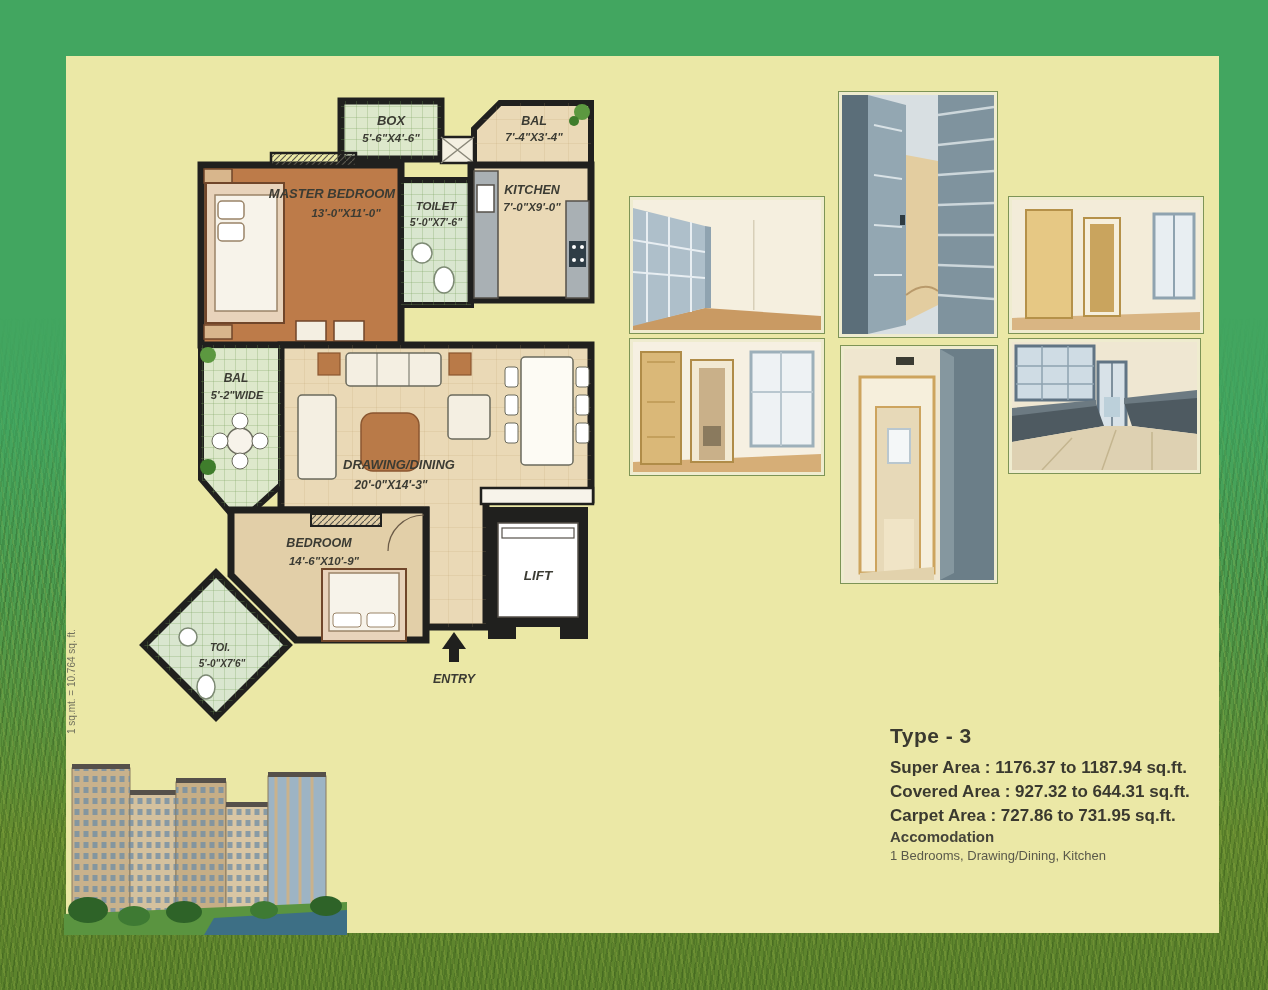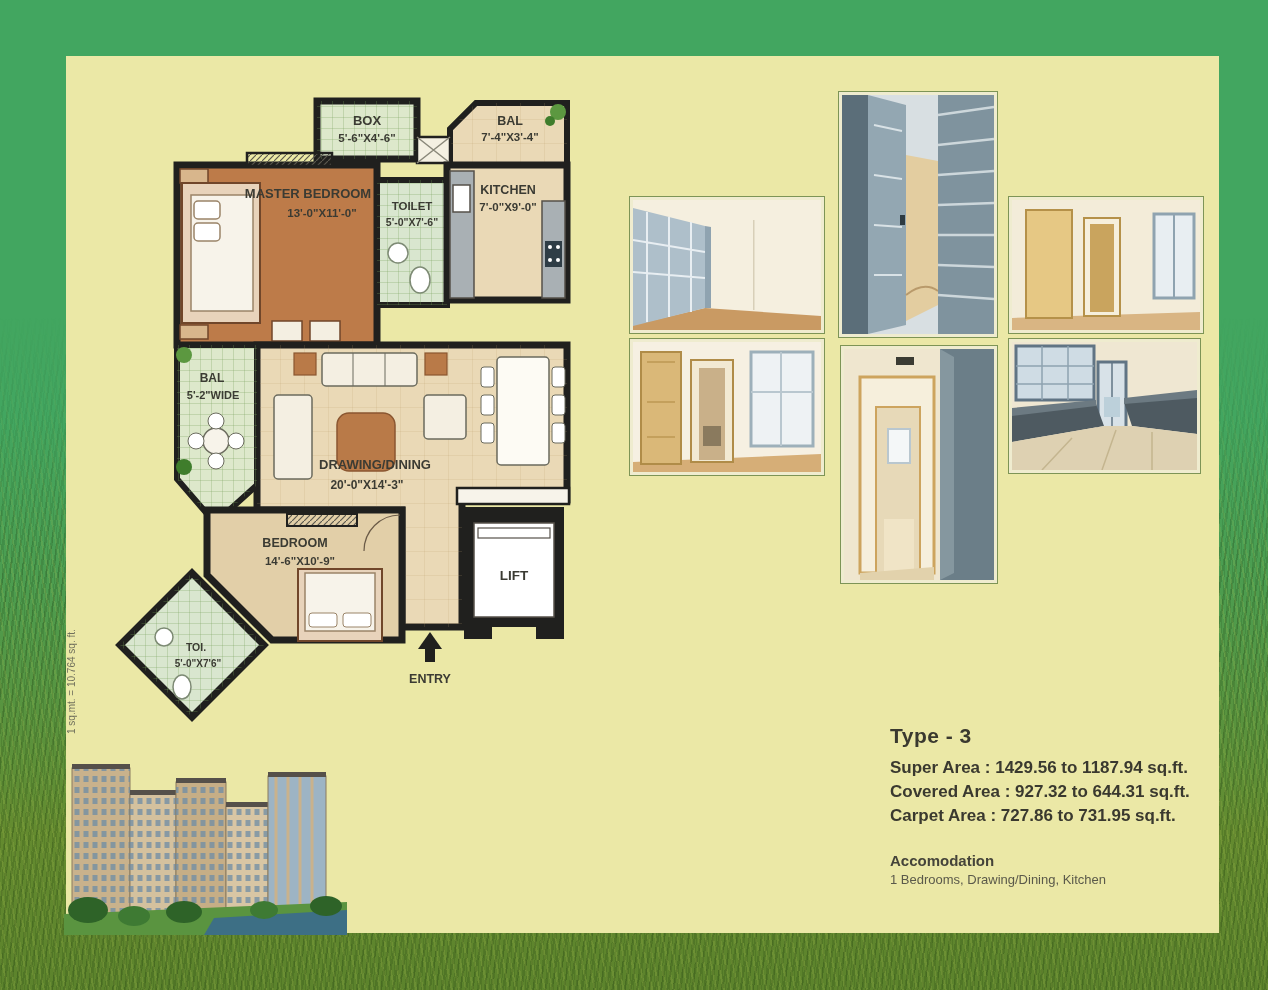--- a/index.html
+++ b/index.html
@@ -16,38 +16,38 @@
       repeating-linear-gradient(100deg, rgba(30,60,15,.20) 0 2px, transparent 2px 6px),
       repeating-linear-gradient(78deg, rgba(175,195,85,.18) 0 2px, transparent 2px 7px),
       repeating-linear-gradient(93deg, rgba(20,50,10,.14) 0 1px, transparent 1px 4px);
     -webkit-mask-image:linear-gradient(180deg, transparent 0 32%, #000 58% 100%);
     mask-image:linear-gradient(180deg, transparent 0 32%, #000 58% 100%);
   }
   .panel{
     position:absolute;left:66px;top:56px;width:1153px;height:877px;
     background:#ebe8a6;
   }
-  .plan{position:absolute;left:112px;top:95px;width:470px;height:645px;}
+  .plan{position:absolute;left:136px;top:95px;width:470px;height:645px;font-style:italic;}
   svg text{font-family:"Liberation Sans","DejaVu Sans",sans-serif;font-weight:bold;fill:#3b3b33;}
   .photo{
     position:absolute;background:#e9e4cf;
     border:3px solid #efeccf;
     box-shadow:0 0 0 1px #7d9456;
   }
   .photo svg{display:block;width:100%;height:100%;}
   .p1{left:630px;top:197px;width:188px;height:130px;}
   .p2{left:839px;top:92px;width:152px;height:239px;}
   .p3{left:1009px;top:197px;width:188px;height:130px;}
   .p4{left:630px;top:339px;width:188px;height:130px;}
   .p5{left:841px;top:346px;width:150px;height:231px;}
   .p6{left:1009px;top:339px;width:185px;height:128px;}
   .specs{position:absolute;left:890px;top:724px;width:335px;color:#3a392f;}
   .specs h1{margin:0 0 8px 0;font-size:21px;letter-spacing:.5px;}
   .spec-line{font-size:17px;font-weight:bold;line-height:24px;}
-  .acc{margin-top:24px;}
+  .acc{margin-top:0;}
   .acc-title{font-size:15px;font-weight:bold;color:#45443a;}
   .acc-line{font-size:13px;line-height:17px;color:#5a594a;margin-top:2px;}
   .notes{margin-top:22px;font-size:8.5px;line-height:11px;color:#8f8d74;}
   .vnote{
     position:absolute;left:66px;top:582px;height:152px;width:16px;
     writing-mode:vertical-rl;transform:rotate(180deg);
     font-size:10px;color:#70705c;white-space:nowrap;
   }
   .render{position:absolute;left:64px;top:752px;width:283px;height:183px;}
   .render svg{display:block;width:100%;height:100%;}
@@ -293,21 +293,21 @@
     <polygon points="0,66 84,58 84,64 0,74" fill="#6c7a82"></polygon>
     <polygon points="112,60 185,52 185,92 120,84" fill="#4e5a61"></polygon>
     <polygon points="112,56 185,48 185,56 112,62" fill="#6c7a82"></polygon>
     <polygon points="0,100 92,84 120,84 185,92 185,128 0,128" fill="#ded1b2"></polygon>
     <path d="M30 128 L60 96 M90 128 L104 88 M140 128 L140 90" stroke="#c4b58f" stroke-width="1.5"></path>
   </svg>
 </div>
 
 <div class="specs">
   <h1>Type - 3</h1>
-  <div class="spec-line">Super Area : 1429.56 to 1187.94 sq.ft.</div>
+  <div class="spec-line">Super Area : 1176.37 to 1187.94 sq.ft.</div>
   <div class="spec-line">Covered Area : 927.32 to 644.31 sq.ft.</div>
   <div class="spec-line">Carpet Area : 727.86 to 731.95 sq.ft.</div>
   <div class="acc">
     <div class="acc-title">Accomodation</div>
     <div class="acc-line">1 Bedrooms, Drawing/Dining, Kitchen</div>
   </div>
 </div>
 
 <div class="vnote">1 sq.mt. = 10.764 sq. ft.</div>
 

